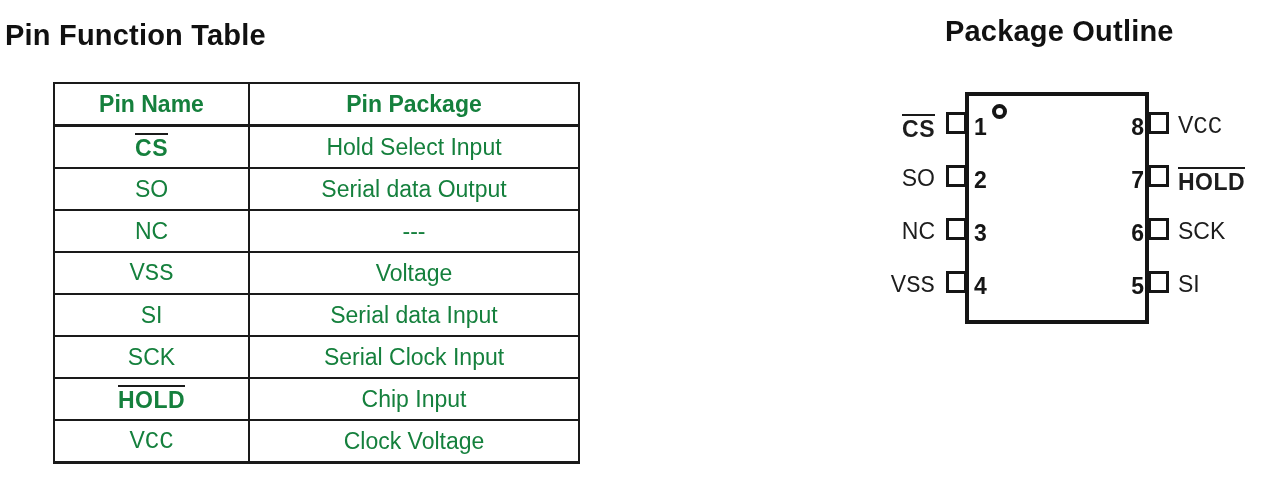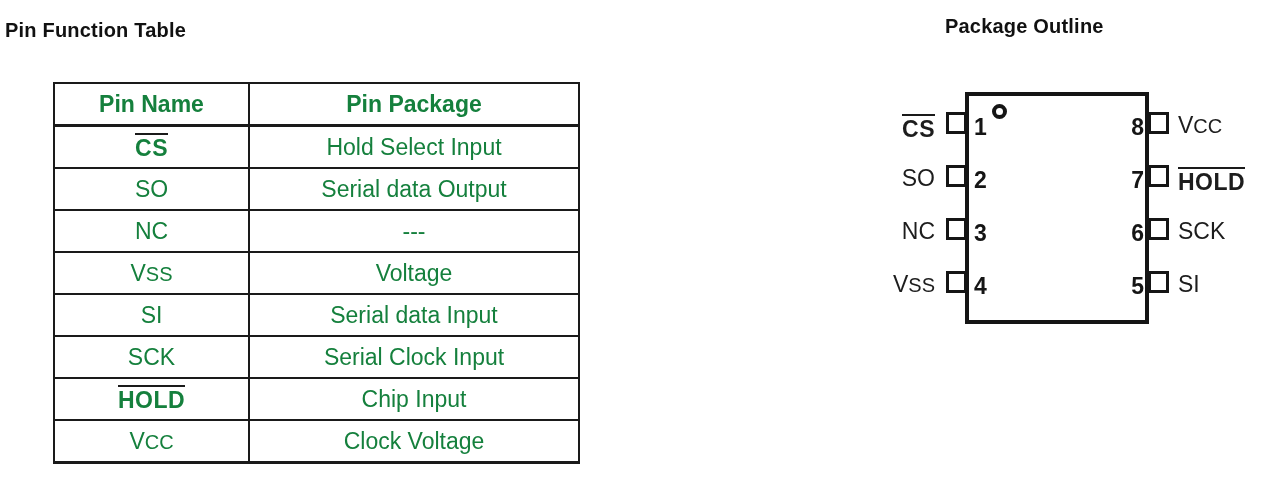--- a/index.html
+++ b/index.html
@@ -14,21 +14,21 @@
     overflow: hidden;
     font-family: "Liberation Sans", sans-serif;
     color: #1a1a1a;
     -webkit-font-smoothing: antialiased;
   }
 
   
   .heading {
     position: absolute;
     font-weight: bold;
-    font-size: 20px;
+    font-size: 29px;
     letter-spacing: 0.2px;
     color: #111111;
     white-space: nowrap;
   }
   #pin-table-heading { left: 5px;  top: 19px; }
   #package-heading   { left: 945px; top: 15px; text-align: right; }
 
   
   #pin-function-table {
     position: absolute;
@@ -127,21 +127,21 @@
     position: absolute;
     font-size: 23px;
     color: #1d1d1d;
     line-height: 1;
     white-space: nowrap;
   }
   .pin-label.left  { right: 339px; text-align: right; }
   .pin-label.right { left: 318px; text-align: left; }
 
   .pin-label .ovl { font-weight: bold; }
-  .smallcap { font-size: 20px; }
+  .smallcap { font-size: 24px; font-family: Liberation Mono, monospace; }
 </style>
 </head>
 <body>
 
 <div class="heading" id="pin-table-heading">Pin Function Table</div>
 
 <table id="pin-function-table">
   <colgroup>
     <col class="c-name">
     <col class="c-func">

